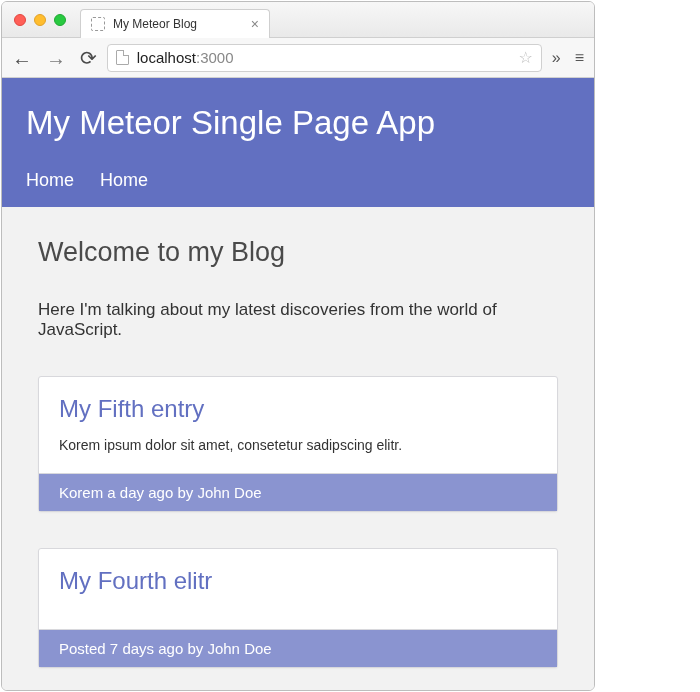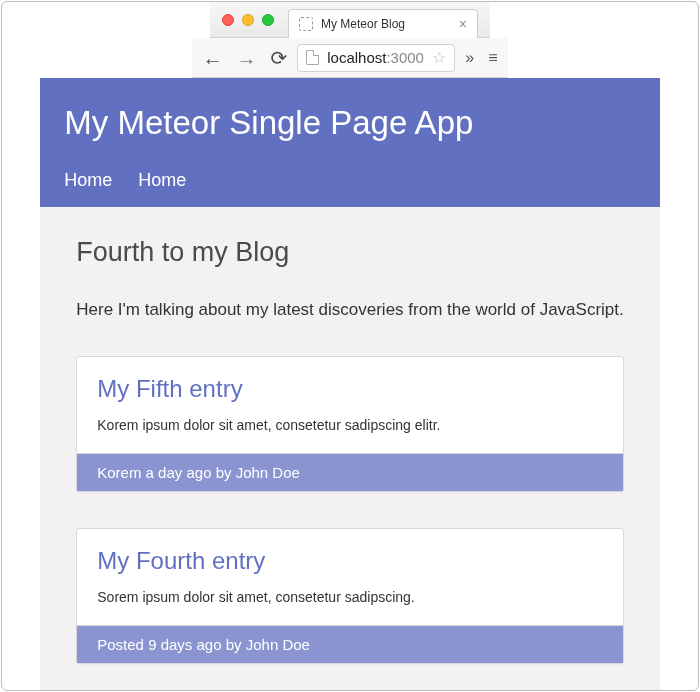--- a/index.html
+++ b/index.html
@@ -6,28 +6,27 @@
     body {
       font-family: "Helvetica Neue", Helvetica, Arial, sans-serif;
       background: #fff;
       width: 700px;
       height: 692px;
       overflow: hidden;
     }
     .window {
       border: 1px solid #bdbdbd;
       border-radius: 6px;
-      width: 698px;
+      width: 594px;
       height: 690px;
       margin: 1px;
       background: #fff;
       display: flex;
       flex-direction: column;
       overflow: hidden;
-      align-items: center;
     }
     
     .titlebar {
       height: 36px;
       background: linear-gradient(#f7f7f7, #e9e9e9);
       border-bottom: 1px solid #cfcfcf;
       display: flex;
       align-items: center;
       padding: 0 12px;
       position: relative;
@@ -161,34 +160,33 @@
   <div class="viewport">
     <div class="header-banner">
       <div class="header-title">My Meteor Single Page App</div>
       <div class="nav-links">
         <span class="nav-link">Home</span>
         <span class="nav-link">Home</span>
       </div>
     </div>
 
     <div class="main">
-      <h1 class="page-title">Fourth to my Blog</h1>
+      <h1 class="page-title">Welcome to my Blog</h1>
       <p class="intro">Here I'm talking about my latest discoveries from the world of JavaScript.</p>
 
       <div class="card">
         <div class="card-body">
           <div class="card-title">My Fifth entry</div>
           <div class="card-text">Korem ipsum dolor sit amet, consetetur sadipscing elitr.</div>
         </div>
         <div class="card-footer">Korem a day ago by John Doe</div>
       </div>
 
       <div class="card">
         <div class="card-body">
-          <div class="card-title">My Fourth entry</div>
-          <div class="card-text">Sorem ipsum dolor sit amet, consetetur sadipscing.</div>
+          <div class="card-title">My Fourth elitr</div>
         </div>
-        <div class="card-footer">Posted 9 days ago by John Doe</div>
+        <div class="card-footer">Posted 7 days ago by John Doe</div>
       </div>
     </div>
   </div>
 
 </div>
 
 </body></html>

